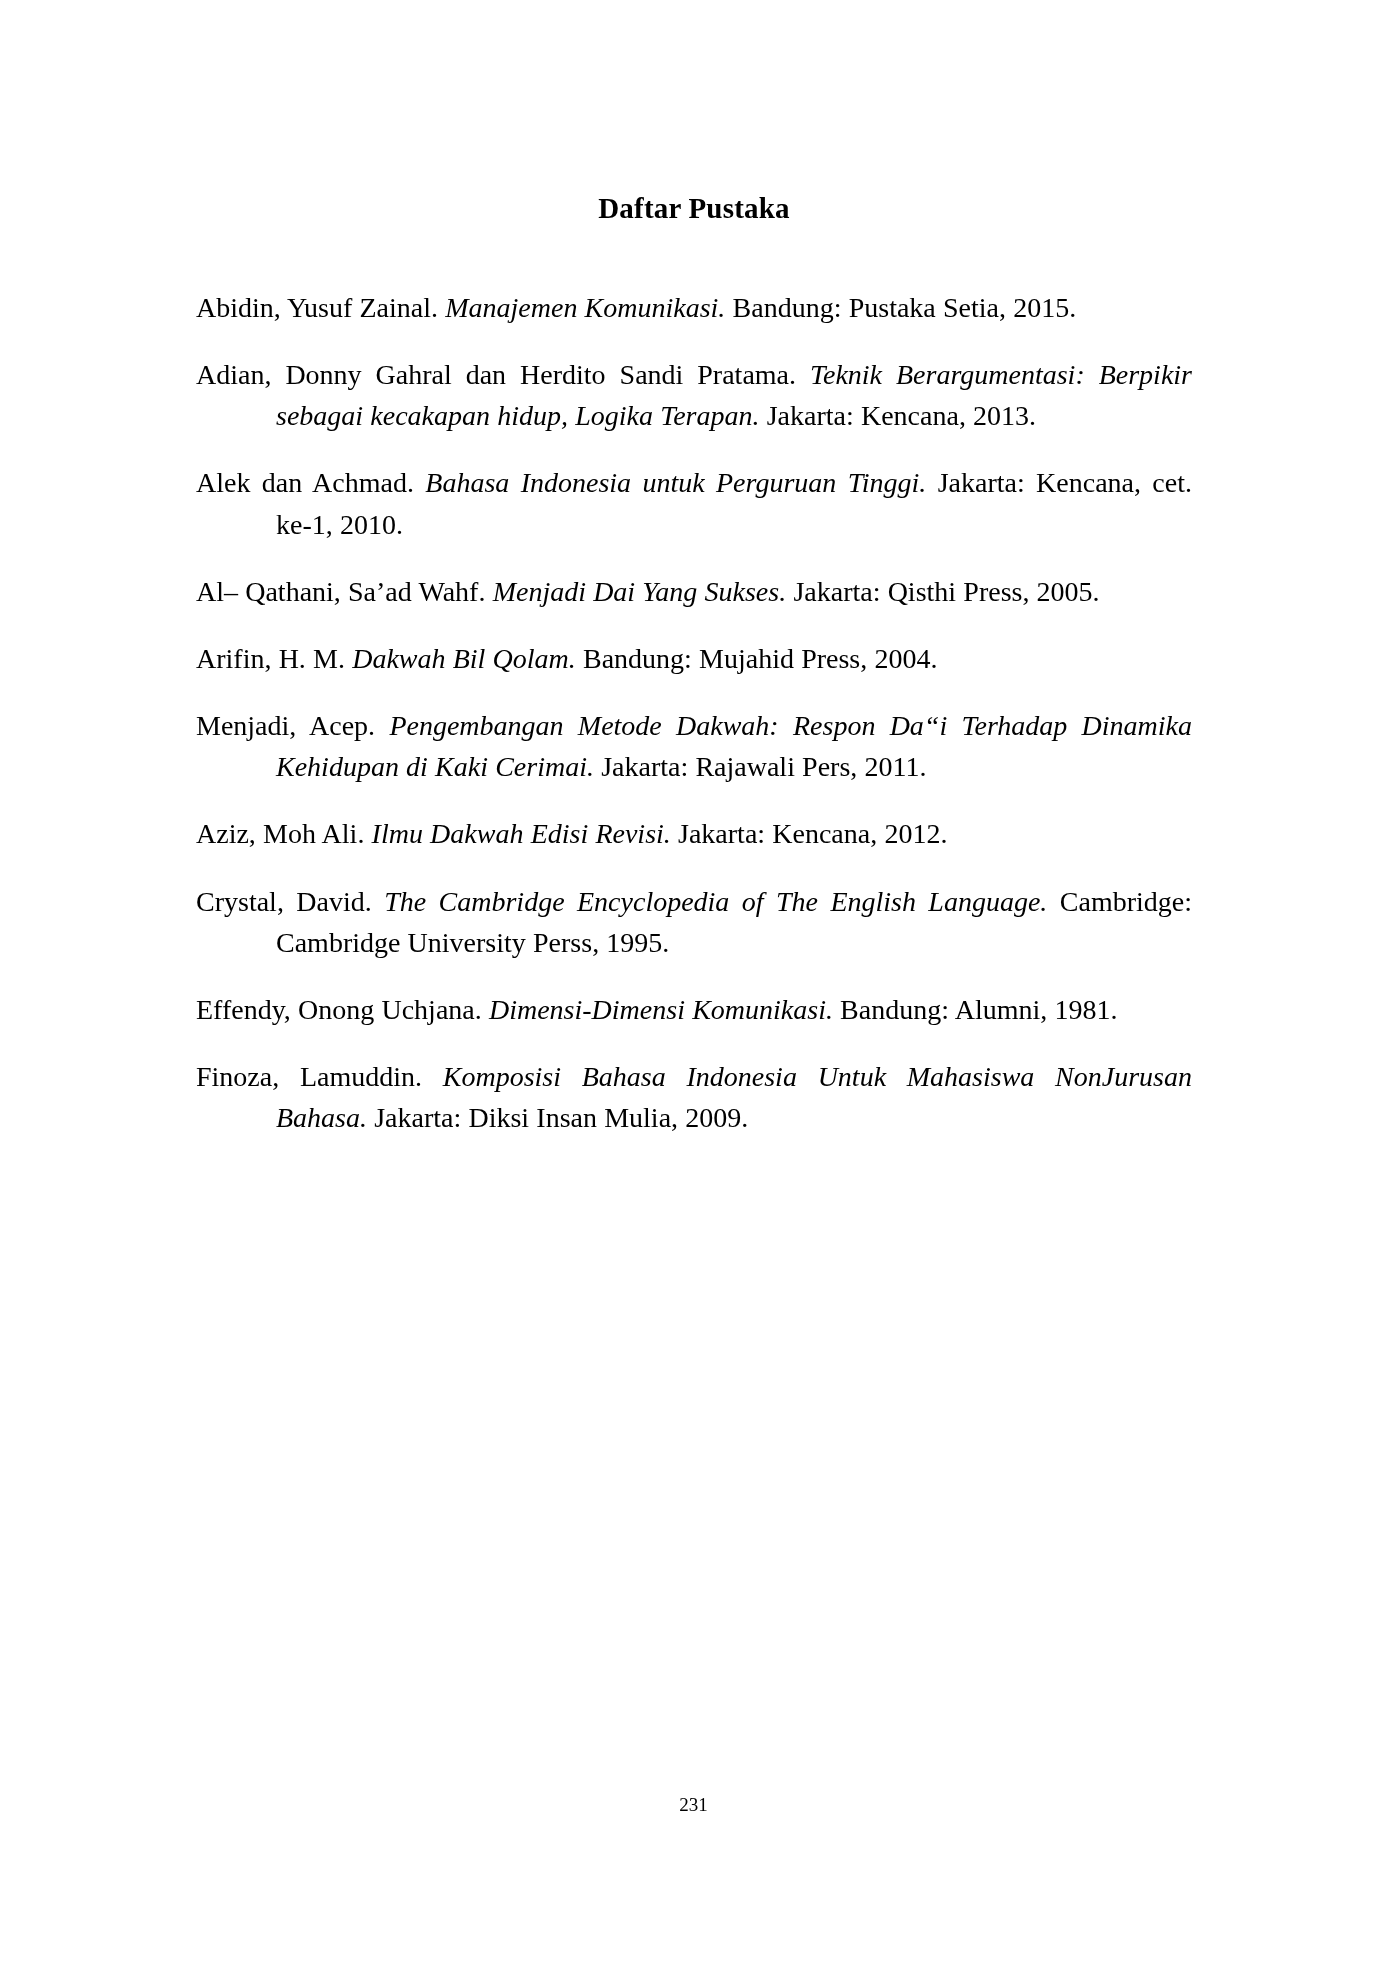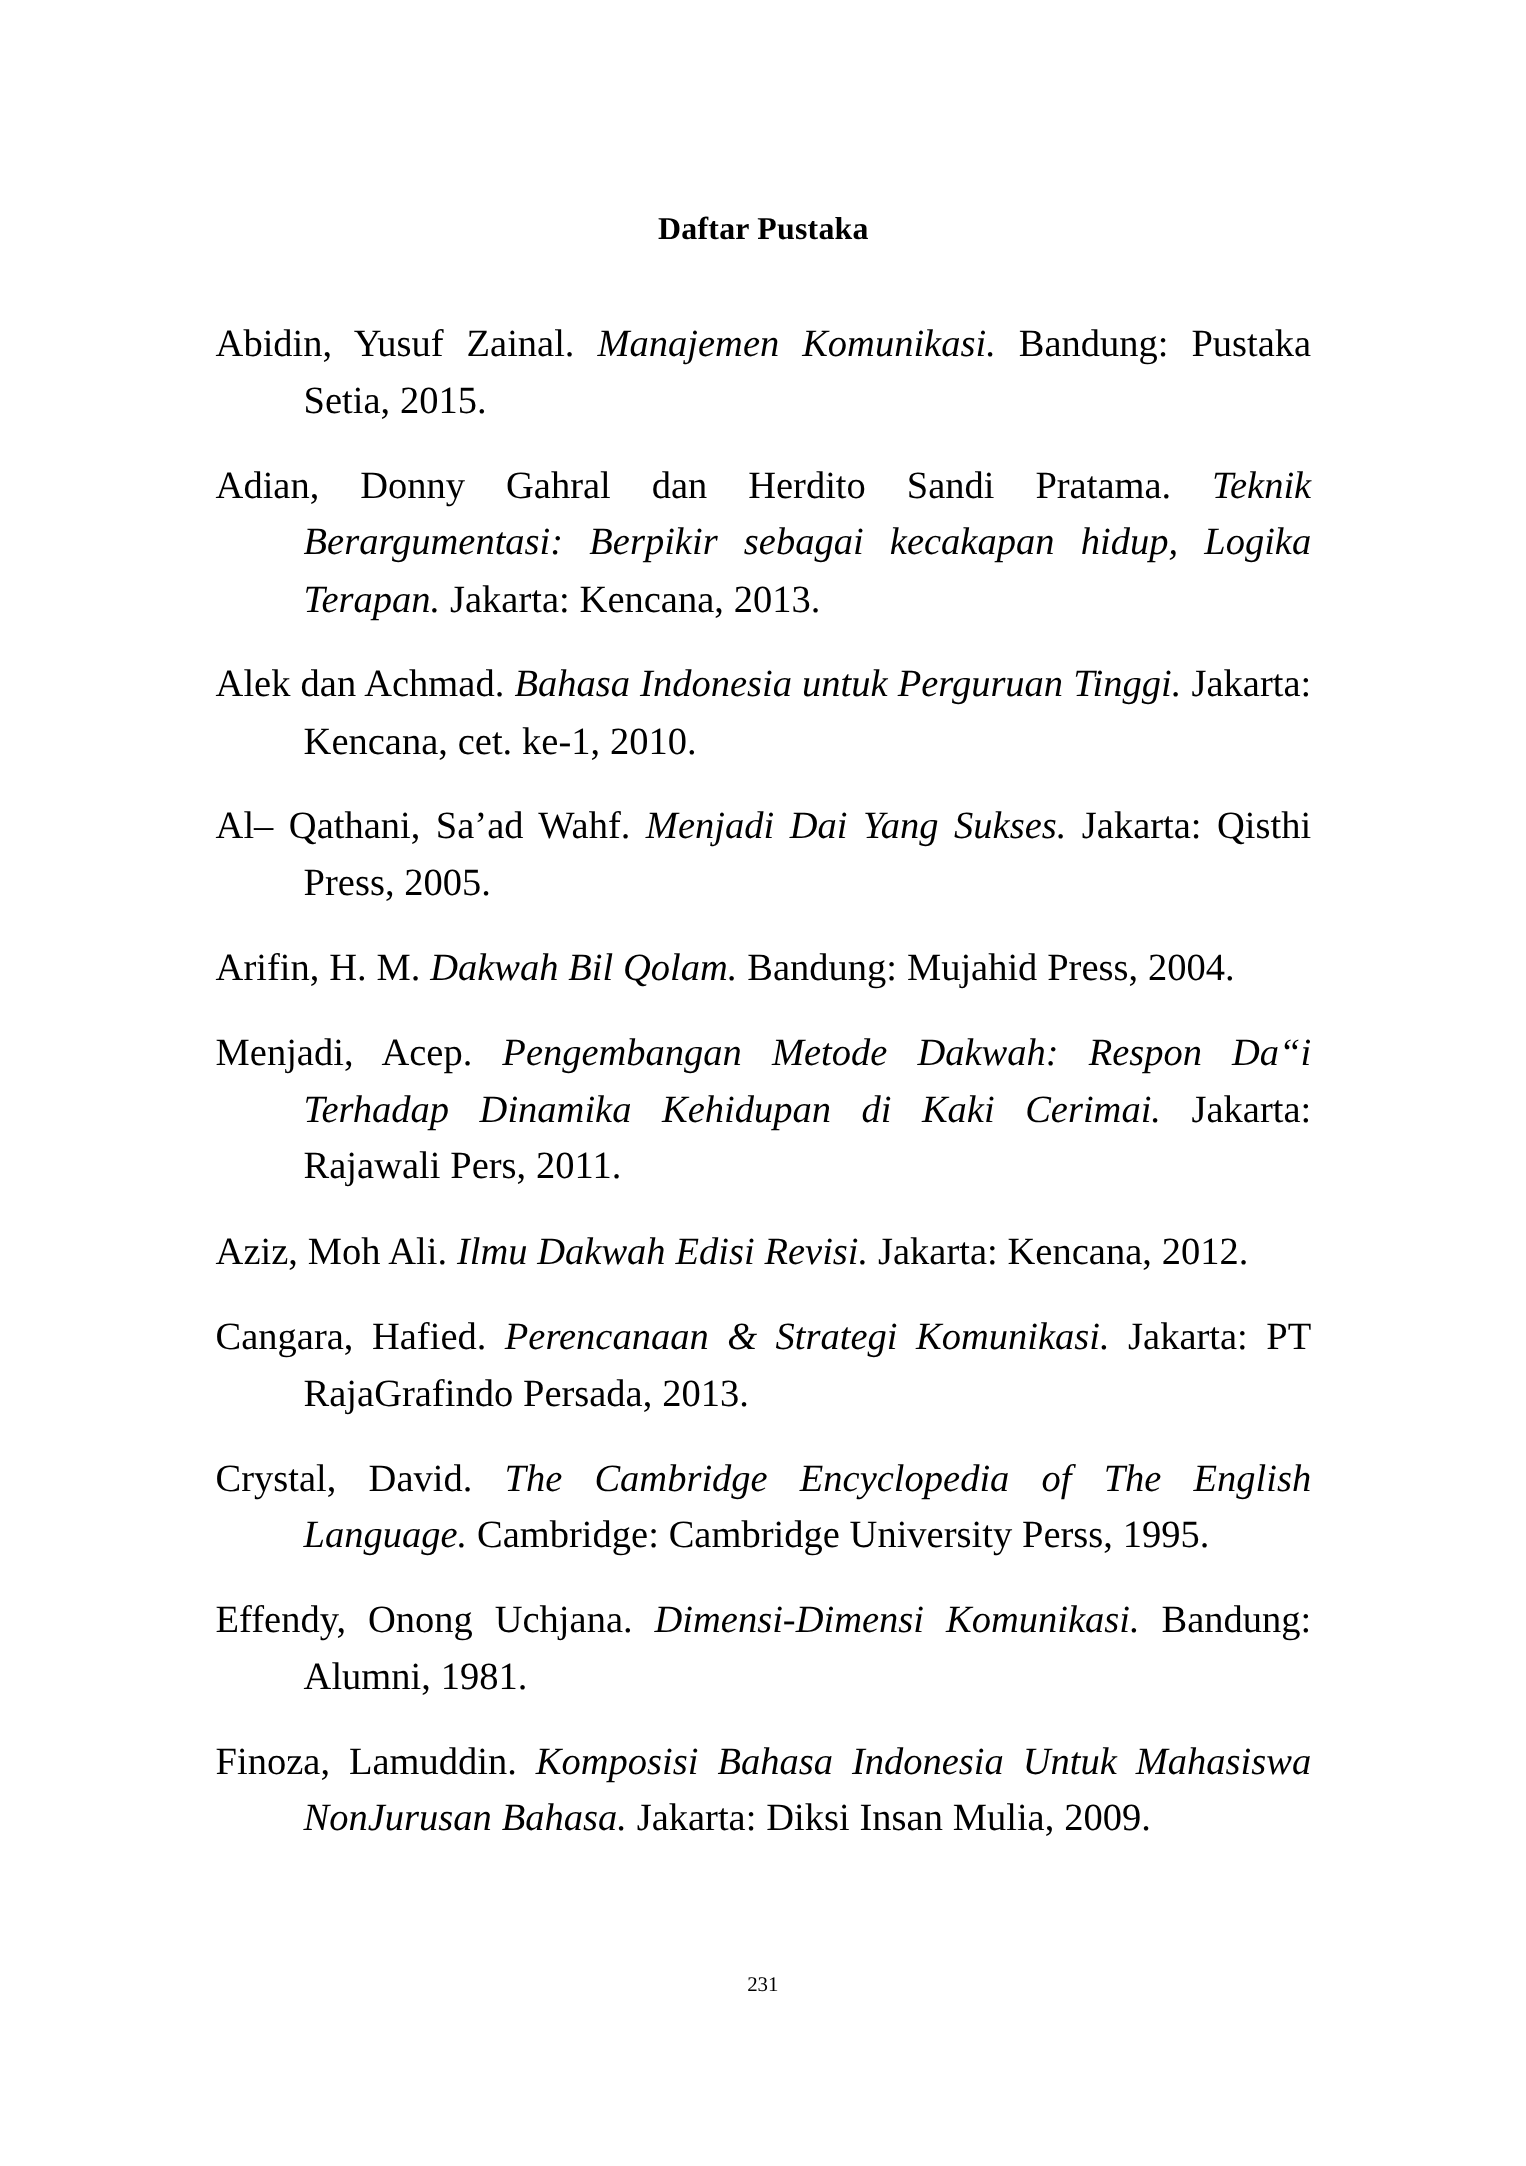--- a/index.html
+++ b/index.html
@@ -35,21 +35,21 @@
     margin: 0;
     padding-top: 192px;
   }
   .bib-list {
     margin: 0;
     padding: 0;
     list-style: none;
     padding-top: 62px;
   }
   .bib-entry {
-    font-size: 35px;
+    font-size: 28px;
     line-height: 1.47;
     text-align: justify;
     text-justify: inter-word;
     padding-left: 80px;
     text-indent: -80px;
     margin-bottom: 26px;
     word-spacing: 0.2px;
   }
   .bib-entry i {
     font-style: italic;
@@ -72,21 +72,20 @@
     <h1 class="page-title">Daftar Pustaka</h1>
 
     <ul class="bib-list">
         <li class="bib-entry"><span>Abidin, Yusuf Zainal. </span><i>Manajemen Komunikasi.</i><span> Bandung: Pustaka Setia, 2015.</span></li>
         <li class="bib-entry"><span>Adian, Donny Gahral dan Herdito Sandi Pratama. </span><i>Teknik Berargumentasi: Berpikir sebagai kecakapan hidup, Logika Terapan.</i><span> Jakarta: Kencana, 2013.</span></li>
         <li class="bib-entry"><span>Alek dan Achmad. </span><i>Bahasa Indonesia untuk Perguruan Tinggi.</i><span> Jakarta: Kencana, cet. ke-1, 2010.</span></li>
         <li class="bib-entry"><span>Al– Qathani, Sa’ad Wahf. </span><i>Menjadi Dai Yang Sukses.</i><span> Jakarta: Qisthi Press, 2005.</span></li>
         <li class="bib-entry"><span>Arifin, H. M. </span><i>Dakwah Bil Qolam.</i><span> Bandung: Mujahid Press, 2004.</span></li>
         <li class="bib-entry"><span>Menjadi, Acep. </span><i>Pengembangan Metode Dakwah: Respon Da“i Terhadap Dinamika Kehidupan di Kaki Cerimai.</i><span> Jakarta: Rajawali Pers, 2011.</span></li>
         <li class="bib-entry"><span>Aziz, Moh Ali. </span><i>Ilmu Dakwah Edisi Revisi.</i><span> Jakarta: Kencana, 2012.</span></li>
-        <li class="bib-entry"><span>Cangara, Hafied. </span><i>Perencanaan &amp; Strategi Komunikasi.</i><span> Jakarta: PT RajaGrafindo Persada, 2013.</span></li>
         <li class="bib-entry"><span>Crystal, David. </span><i>The Cambridge Encyclopedia of The English Language.</i><span> Cambridge:  Cambridge University Perss, 1995.</span></li>
         <li class="bib-entry"><span>Effendy, Onong Uchjana. </span><i>Dimensi-Dimensi Komunikasi.</i><span> Bandung: Alumni, 1981.</span></li>
         <li class="bib-entry"><span>Finoza, Lamuddin. </span><i>Komposisi Bahasa Indonesia Untuk Mahasiswa NonJurusan Bahasa.</i><span> Jakarta: Diksi Insan Mulia, 2009.</span></li>
       </ul>
 
   </div>
 
   <div class="page-number">231</div>
 </div>
 

